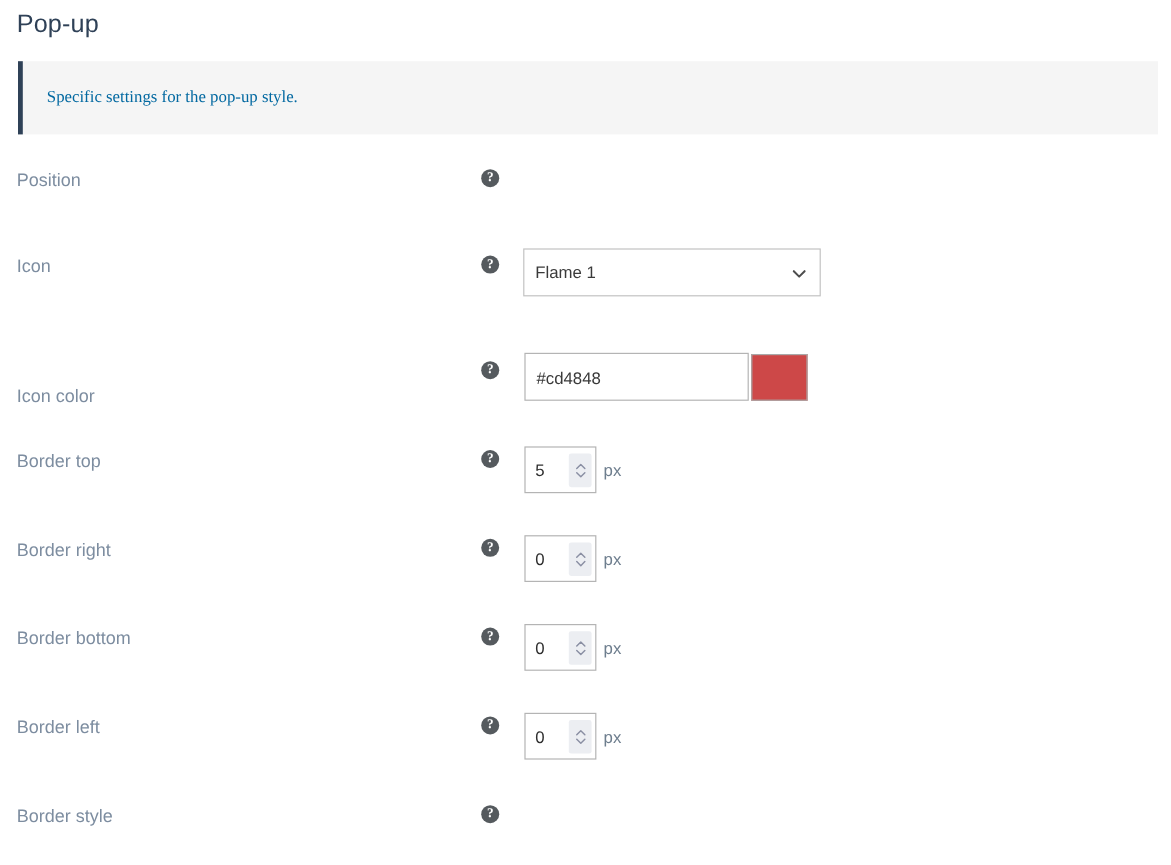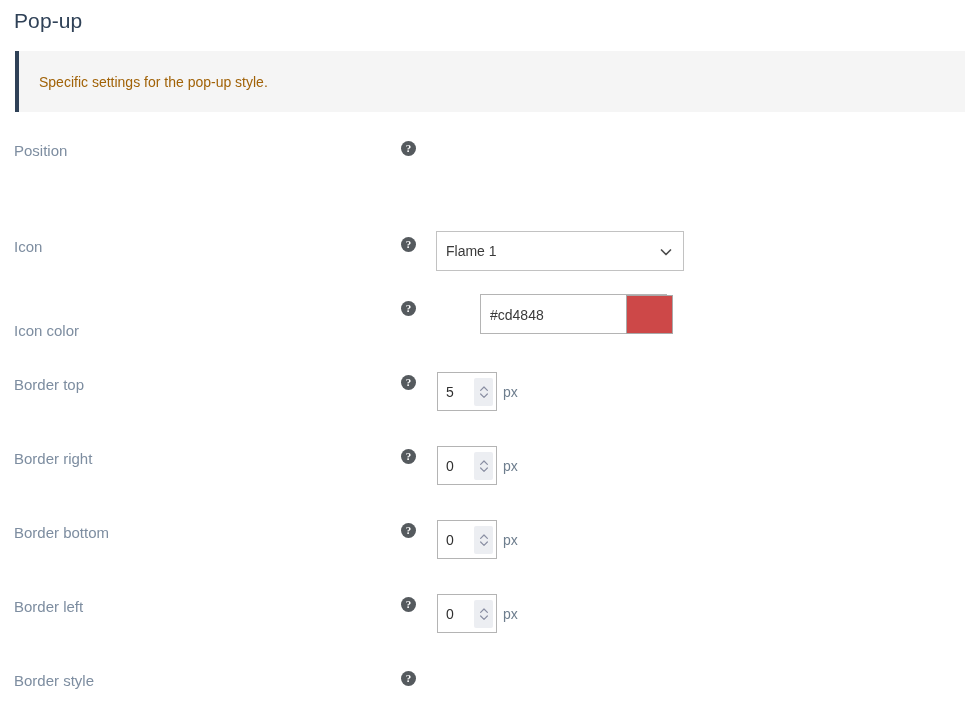--- a/index.html
+++ b/index.html
@@ -41,22 +41,23 @@
     background: #f5f5f5;
     border-left: 4px solid #2f4157;
     box-sizing: border-box;
   }
   .info-box-text {
     position: absolute;
     left: 20px;
     top: 22px;
     font-size: 14px;
     line-height: 18px;
-    color: #a16207;
-    white-space: nowrap;
+    color: #0369a1;
+    white-space: nowrap;
+    font-family: Liberation Serif, serif;
   }
 
   
   .form-row {
     position: absolute;
     left: 0;
     width: 976px;
     height: 74px;
   }
   .row-label {
@@ -202,36 +203,36 @@
 
 <div class="info-box">
   <div class="info-box-text">Specific settings for the pop-up style.</div>
 </div>
 
 <div id="rows-container">
     <div class="form-row" style="top: 126px;">
       <div class="row-label" style="top: 15px;">Position</div>
       <div class="help-icon" style="top: 15px;">?</div>
     </div>
-    <div class="form-row" style="top: 222px;">
+    <div class="form-row" style="top: 198px;">
       <div class="row-label" style="top: 15px;">Icon</div>
       <div class="help-icon" style="top: 15px;">?</div>
       <div class="select-box" style="top: 9px;">
         <span class="select-value">Flame 1</span>
         <span class="select-chevron">
           <svg width="12" height="12" viewBox="0 0 12 12">
             <polyline points="1.5,4 6,8.5 10.5,4" fill="none" stroke="#4d4d4d" stroke-width="1.7" stroke-linecap="round" stroke-linejoin="round"></polyline>
           </svg>
         </span>
       </div>
     </div>
     <div class="form-row" style="top: 286px;">
       <div class="row-label" style="top: 15px; margin-top: 20px;">Icon color</div>
       <div class="help-icon" style="top: 15px;">?</div>
-      <div class="text-input" style="top: 8px; margin-left: 43px;">
+      <div class="text-input" style="top: 8px;">
         <span class="text-input-value">#cd4848</span>
       </div>
       <div class="color-swatch" style="top: 9px; background: rgb(205, 72, 72);"></div>
     </div>
     <div class="form-row" style="top: 360px; padding-left: 18px;">
       <div class="row-label" style="top: 15px;">Border top</div>
       <div class="help-icon" style="top: 15px;">?</div>
       <div class="number-input" style="top: 12px;">
         <span class="number-value">5</span>
         <div class="spinner">

